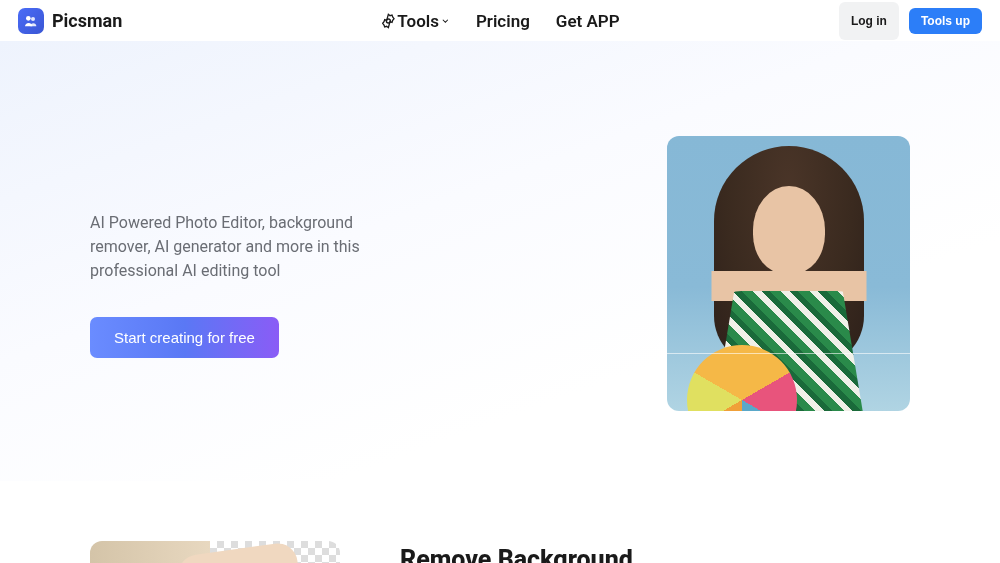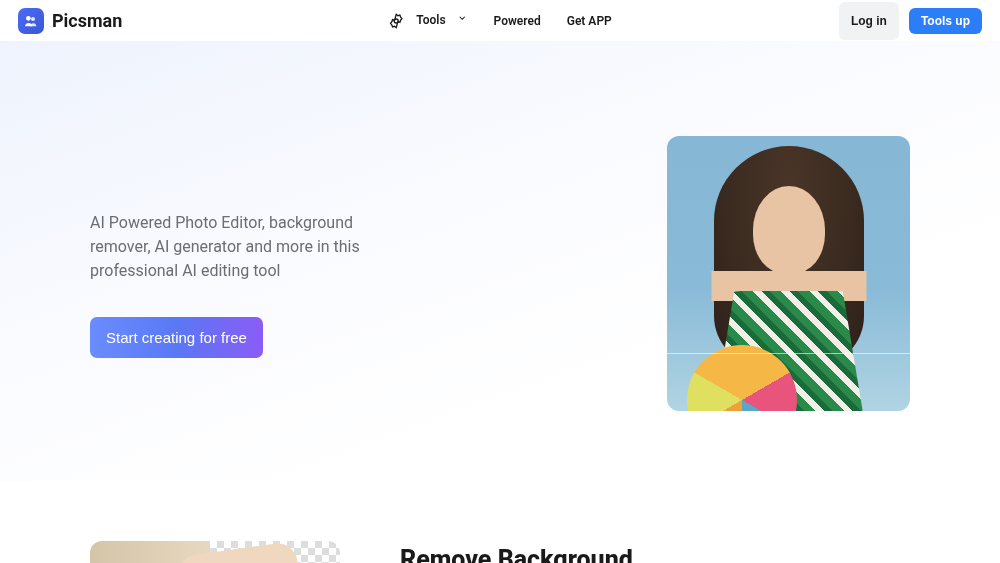--- a/index.html
+++ b/index.html
@@ -49,22 +49,23 @@
     .nav-center {
       display: flex;
       align-items: center;
       gap: 26px;
       position: absolute;
       left: 50%;
       transform: translateX(-50%);
     }
     .nav-item {
       display: flex;
-      gap: 12px;
-      font-size: 12px;
+      align-items: center;
+      gap: 1px;
+      font-size: 17px;
       font-weight: 600;
       color: #1a1a1a;
       cursor: pointer;
     }
     .tools-icon {
       width: 16px;
       height: 16px;
     }
     .chevron {
       width: 10px;
@@ -125,21 +126,21 @@
       font-size: 16px;
       color: #6a6d74;
       line-height: 1.5;
       max-width: 300px;
     }
     .cta-btn {
       margin-top: 34px;
       background: linear-gradient(90deg, #6a8cff 0%, #5a78f5 50%, #8a5cf6 100%);
       border: none;
       border-radius: 7px;
-      padding: 12px 16px;
+      padding: 12px 24px;
       font-size: 15px;
       font-weight: 500;
       color: #fff;
       cursor: pointer;
     }
     .hero-img {
       width: 243px;
       height: 275px;
       border-radius: 12px;
       overflow: hidden;
@@ -281,21 +282,21 @@
       <svg class="tools-icon" viewBox="0 0 24 24" fill="none" stroke="#1a1a1a" stroke-width="2">
         <path d="M12 2l2.5 2 3-1 1 3 2 2.5-2 2.5-1 3-3-1L12 22l-2.5-2-3 1-1-3-2-2.5 2-2.5 1-3 3 1z"></path>
         <circle cx="12" cy="12" r="3"></circle>
       </svg>
       <span>Tools</span>
       <svg class="chevron" viewBox="0 0 24 24" fill="none" stroke="#1a1a1a" stroke-width="2.5">
         <polyline points="6 9 12 15 18 9"></polyline>
       </svg>
     </div>
     <div class="nav-item">
-      <span>Powered</span>
+      <span>Pricing</span>
     </div>
     <div class="nav-item">
       <span>Get APP</span>
     </div>
   </nav>
 
   <div class="nav-right">
     <button class="login-btn">Log in</button>
     <button class="signup-btn">Tools up</button>
   </div>

